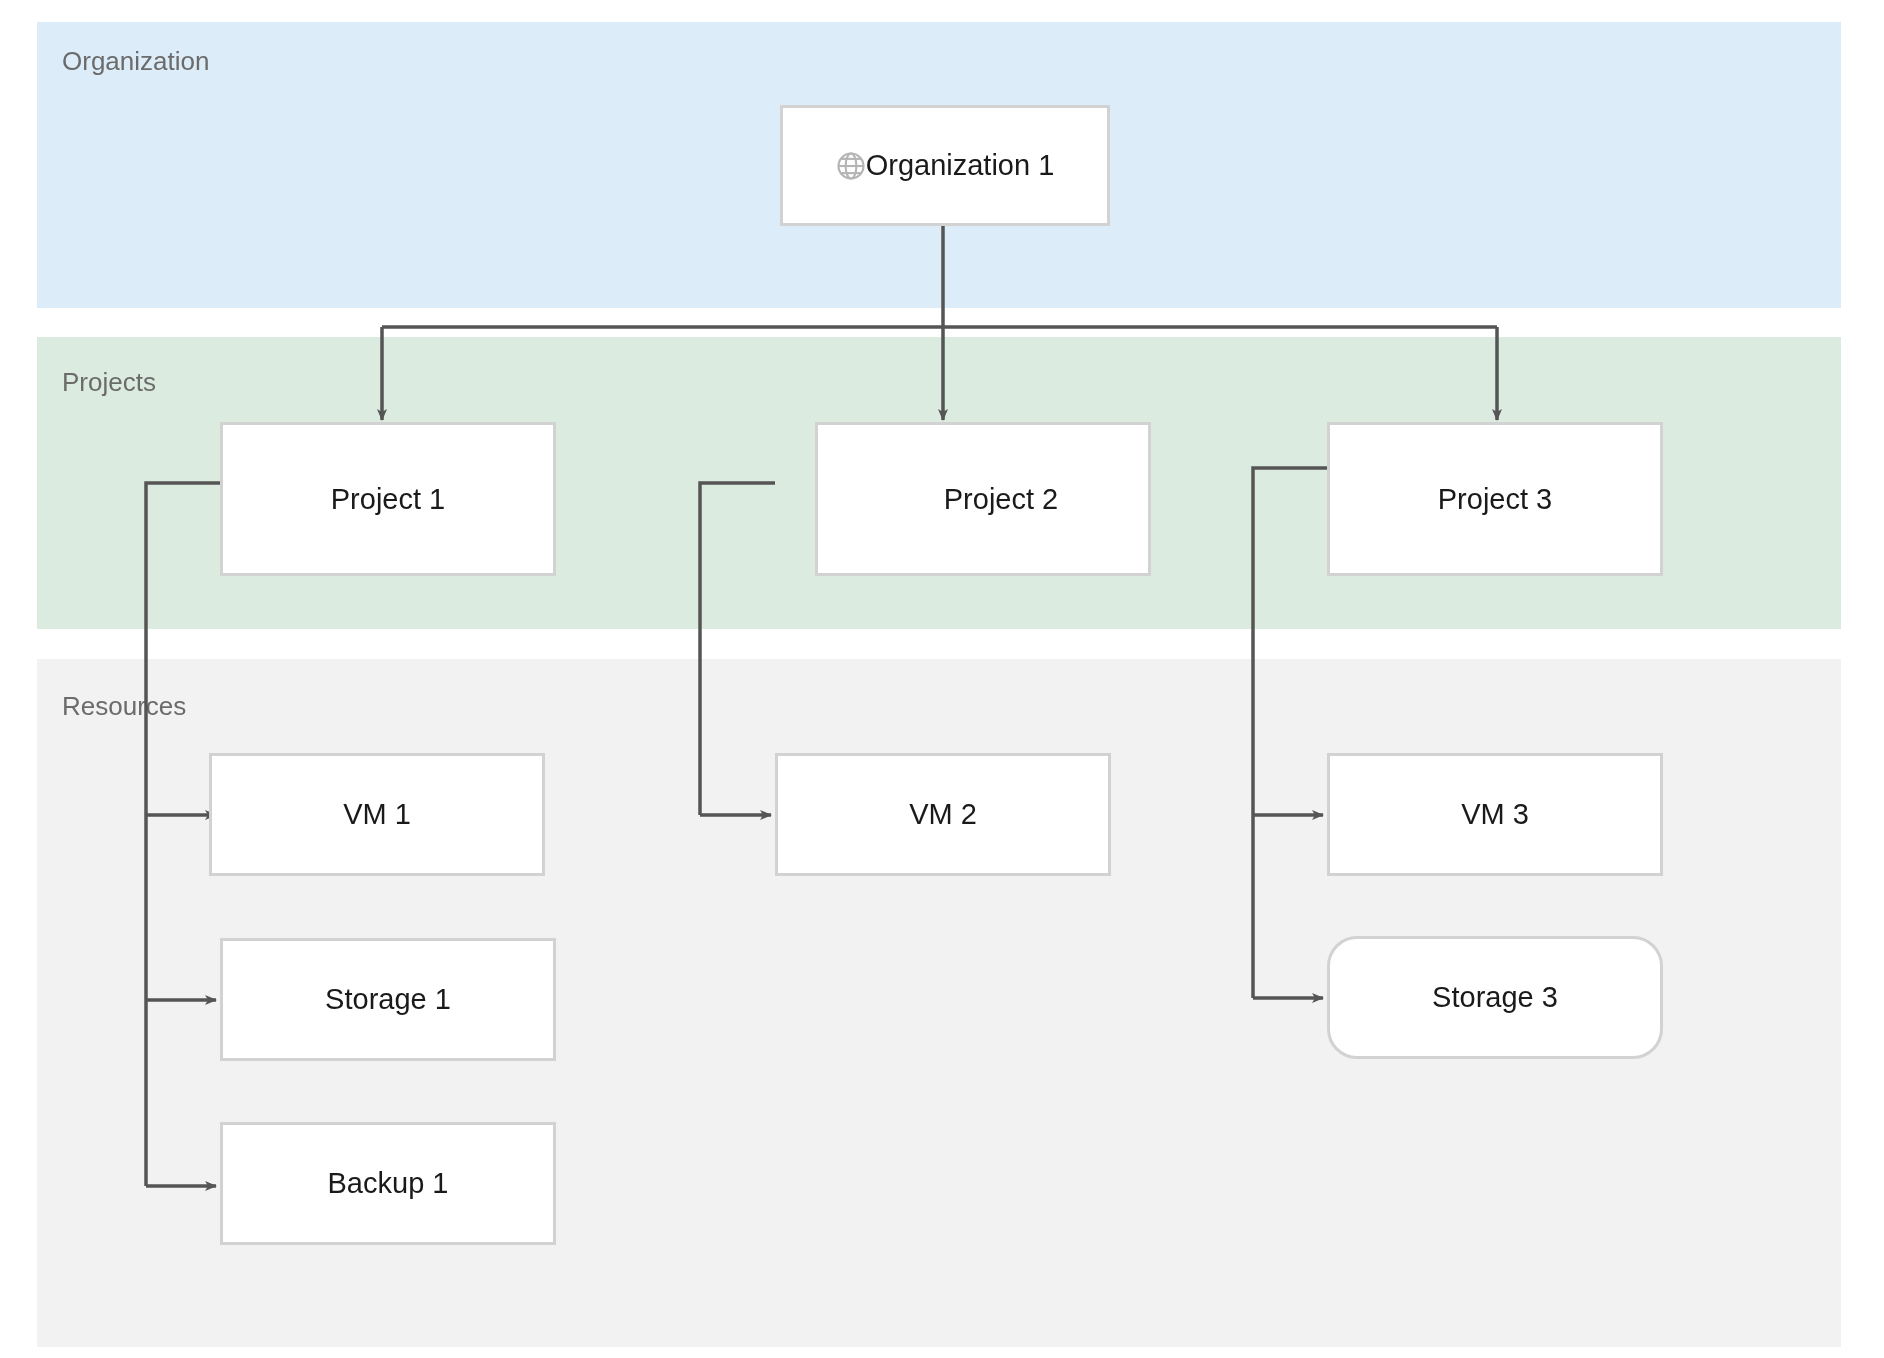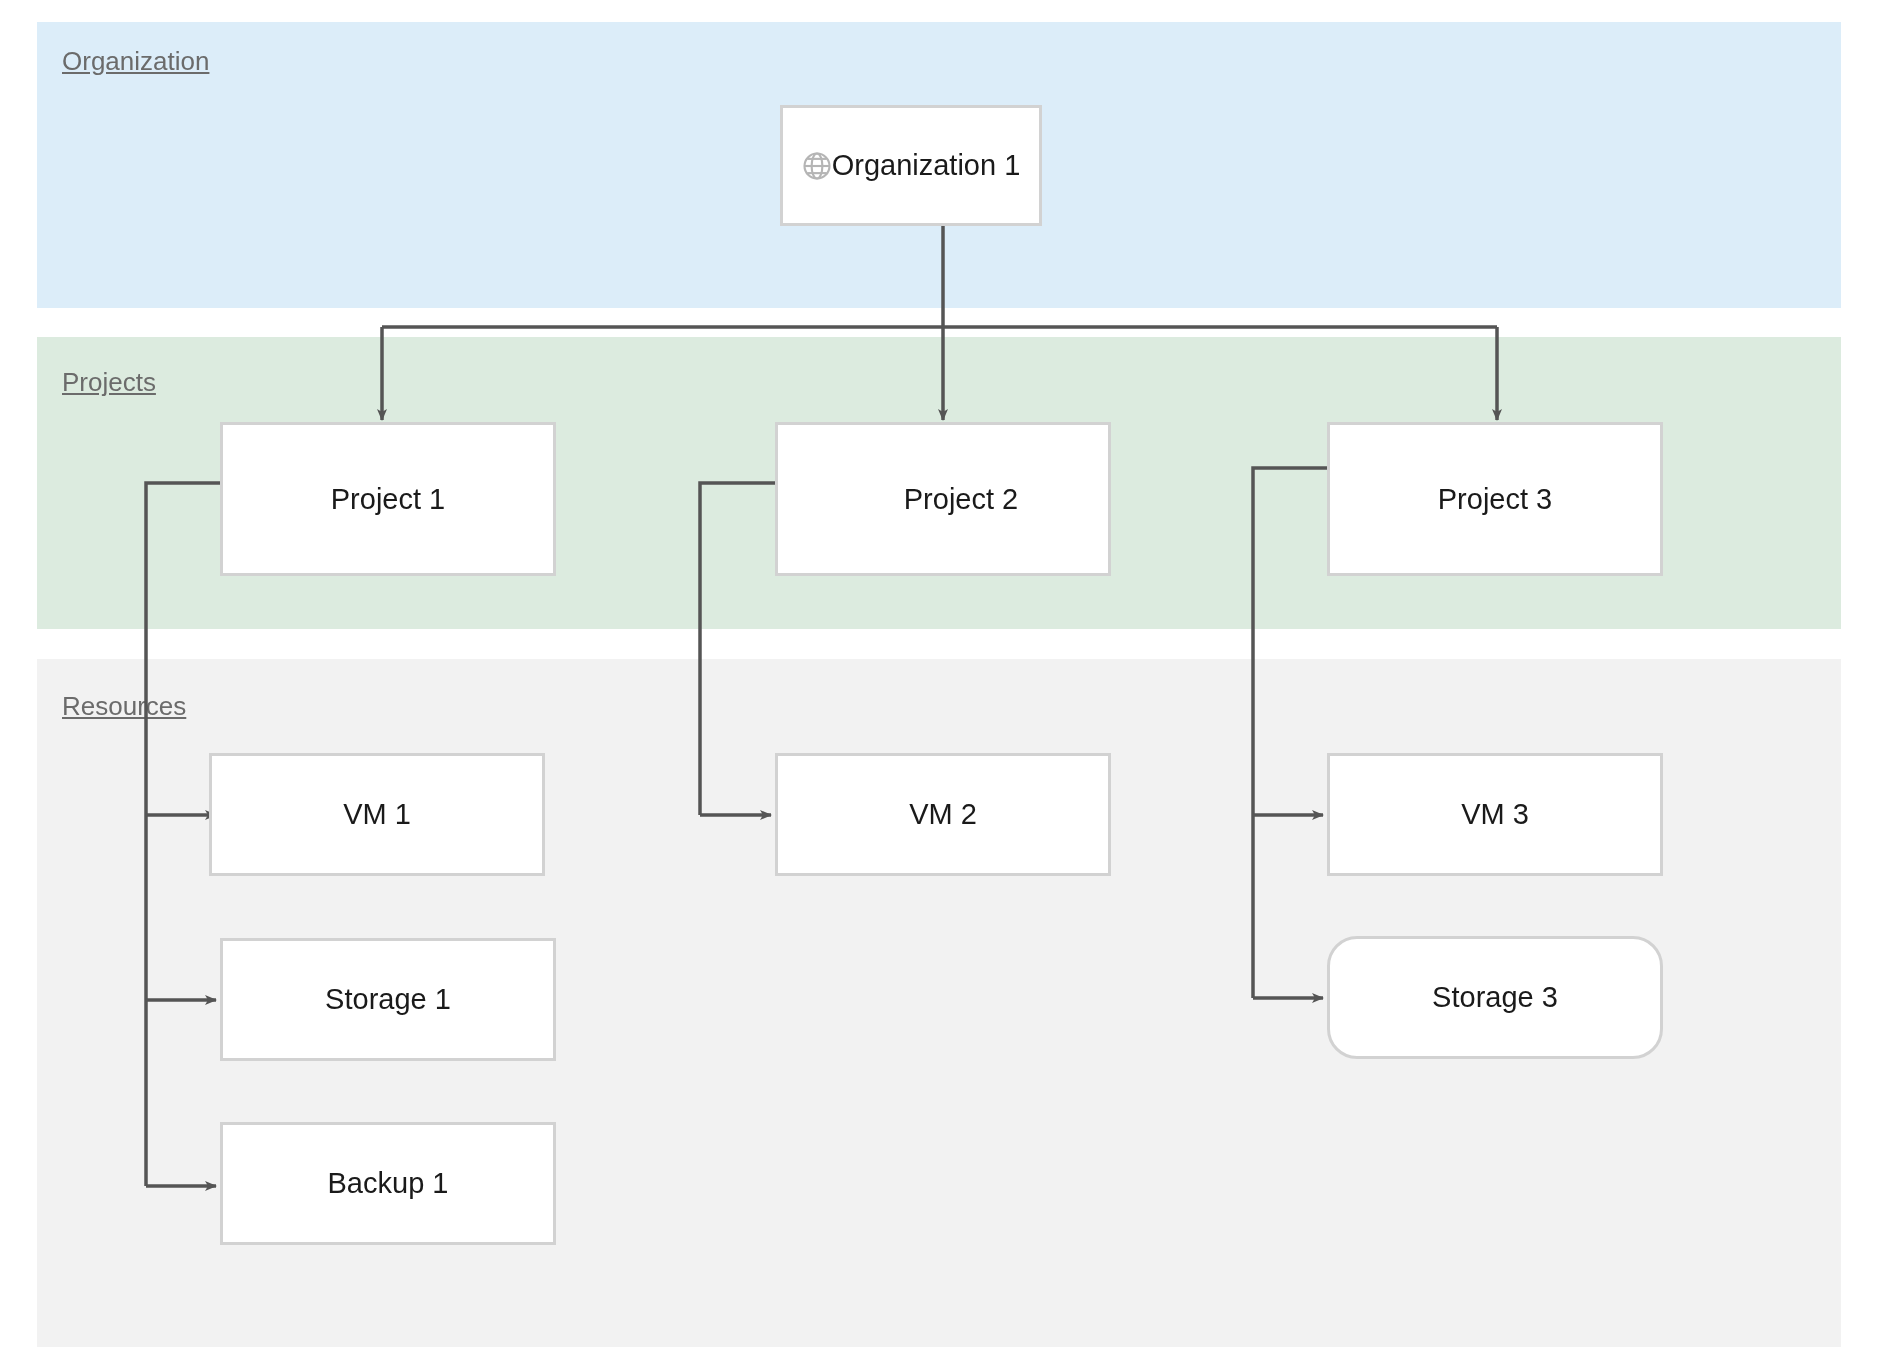--- a/index.html
+++ b/index.html
@@ -39,21 +39,20 @@
     height: 688px;
     background: #f2f2f2;
   }
   .band-label {
     position: absolute;
     color: #6b6b6b;
     font-size: 26px;
     line-height: 30px;
     white-space: nowrap;
     font-family: "Liberation Sans", sans-serif;
-    text-decoration: underline;
   }
   .band-label-org       { left: 62px;  top: 46px; }
   .band-label-projects  { left: 62px;  top: 367px; }
   .band-label-resources { left: 62px;  top: 691px; }
 
   
   #connectors {
     position: absolute;
     left: 0;
     top: 0;
@@ -72,37 +71,37 @@
     align-items: center;
     justify-content: center;
     font-size: 29px;
     color: #1a1a1a;
     white-space: nowrap;
     font-family: "Liberation Sans", sans-serif;
   }
   .node-org {
     left: 780px;
     top: 105px;
-    width: 262px;
+    width: 330px;
     height: 121px;
   }
   .globe-icon {
     display: inline-block;
     width: 30px;
     height: 30px;
     flex: 0 0 30px;
     line-height: 0;
   }
   .node-project {
     top: 422px;
     width: 336px;
     height: 154px;
   }
   .node-p1 { left: 220px; }
-  .node-p2 { left: 775px; padding-left: 36px; }
+  .node-p2 { left: 815px; padding-left: 36px; }
   .node-p3 { left: 1327px; }
 
   .node-resource {
     width: 336px;
     height: 123px;
   }
   .res-vm1      { left: 209px;  top: 753px; }
   .res-storage1 { left: 220px;  top: 938px; }
   .res-backup1  { left: 220px;  top: 1122px; }
   .res-vm2      { left: 775px;  top: 753px; }

